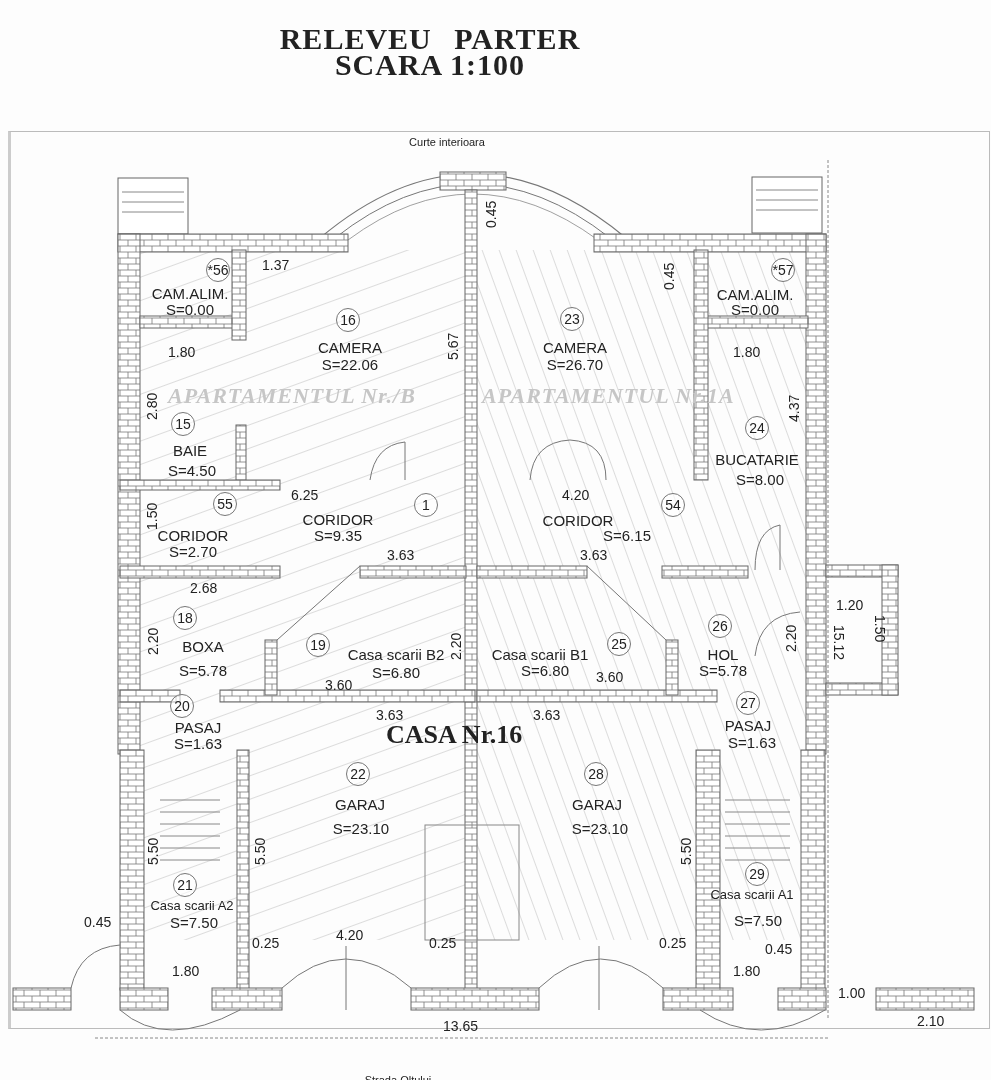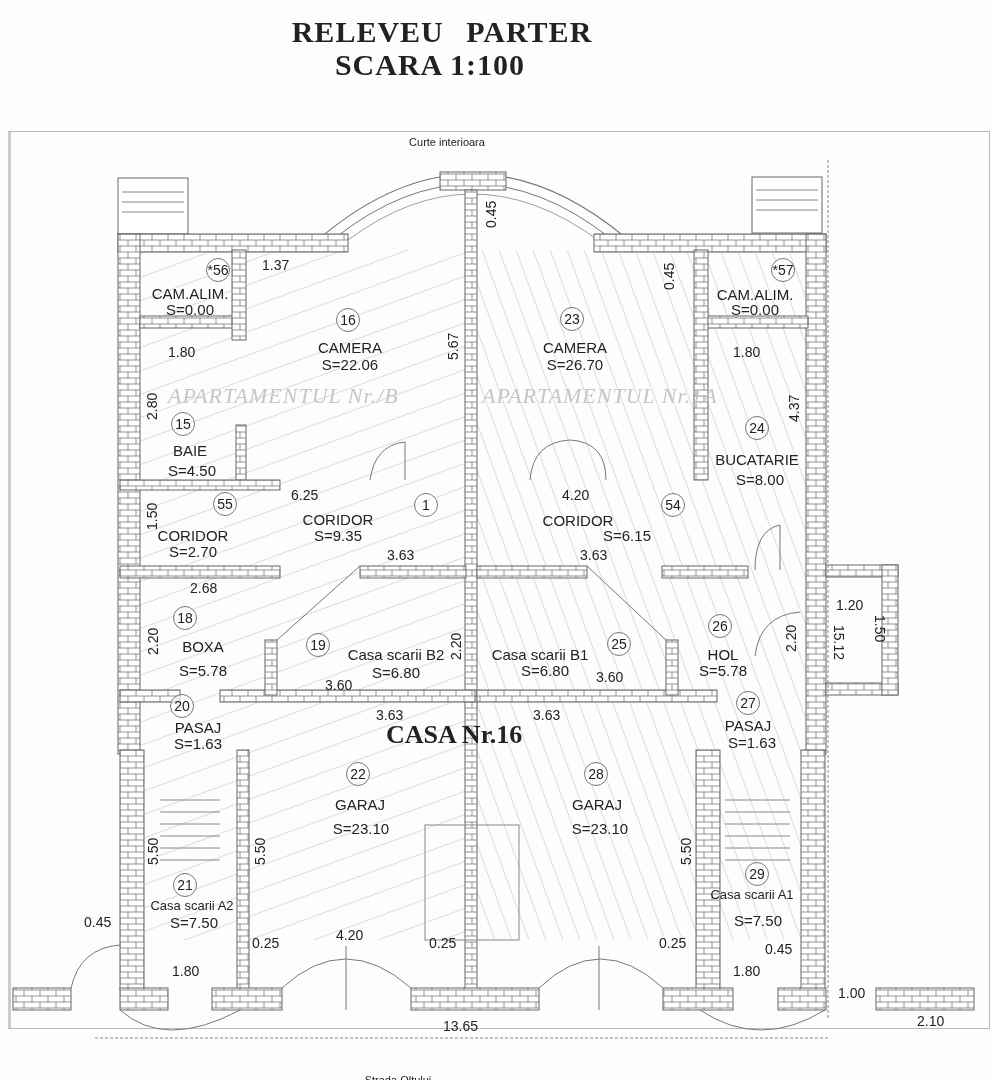--- a/index.html
+++ b/index.html
@@ -1,28 +1,28 @@
 <!DOCTYPE html>
 <html><head>
 <meta charset="utf-8">
 <style>
   html,body{margin:0;padding:0;background:#fdfdfd;}
   body{width:991px;height:1080px;position:relative;overflow:hidden;font-family:"Liberation Sans",sans-serif;color:#222;}
   .title{position:absolute;left:0;width:860px;text-align:center;font-family:"Liberation Serif",serif;font-weight:bold;font-size:30px;letter-spacing:1px;color:#222;}
-  .t1{top:15px;word-spacing:14px;padding-left:12px;}
+  .t1{top:22px;word-spacing:14px;}
   .t2{top:48px;}
   .frame{position:absolute;left:8px;top:131px;width:978px;height:896px;border:1px solid #bbb;border-left:3px solid #ccc;}
   svg.plan{position:absolute;left:0;top:0;}
   .lbl{position:absolute;font-size:15px;line-height:16px;white-space:nowrap;color:#222;text-align:center;transform:translateX(-50%);}
   .sm{font-size:11px;}
   .num{position:absolute;width:22px;height:22px;border:1px solid #777;border-radius:50%;font-size:14px;line-height:22px;text-align:center;transform:translate(-50%,-50%);background:rgba(255,255,255,0.6);}
   .dim{position:absolute;font-size:14px;white-space:nowrap;color:#222;}
   .vert{transform:rotate(-90deg);transform-origin:left top;}
   .vert-r{transform:rotate(90deg);transform-origin:left top;}
-  .apt{position:absolute;font-family:"Liberation Serif",serif;font-style:italic;font-size:22px;color:#c6c6c6;letter-spacing:1px;white-space:nowrap;}
+  .apt{position:absolute;font-family:"Liberation Serif",serif;font-style:italic;font-size:22px;color:#c6c6c6;letter-spacing:1px;white-space:nowrap;font-weight:bold;}
   .casa{position:absolute;font-family:"Liberation Serif",serif;font-weight:bold;font-size:26px;white-space:nowrap;}
 </style>
 </head>
 <body>
 
 <div class="title t1">RELEVEU   PARTER</div>
 <div class="title t2">SCARA 1:100</div>
 
 <div class="frame"></div>
 

